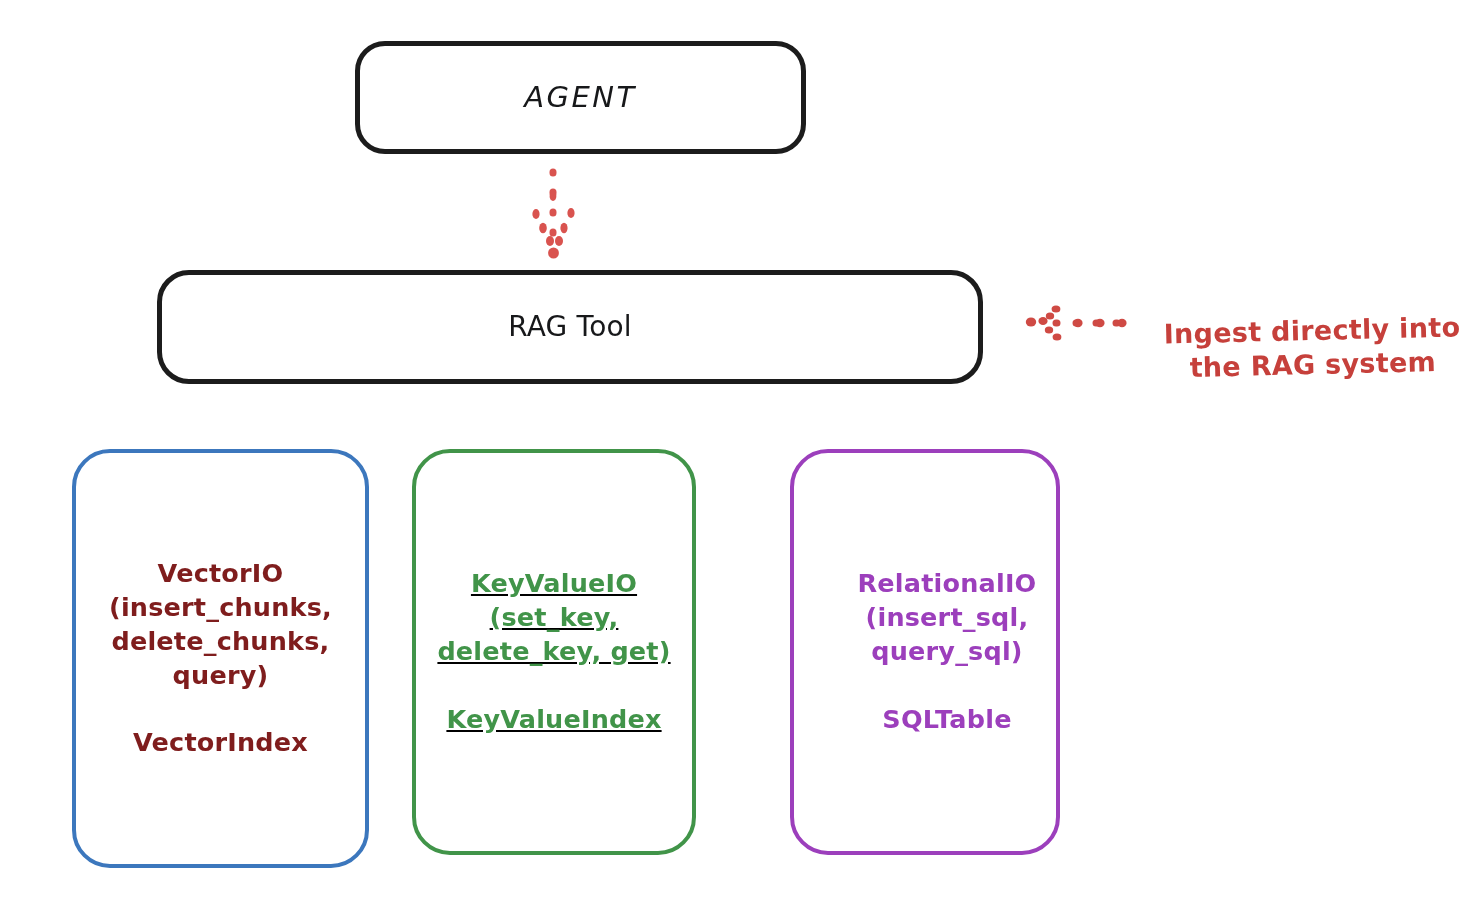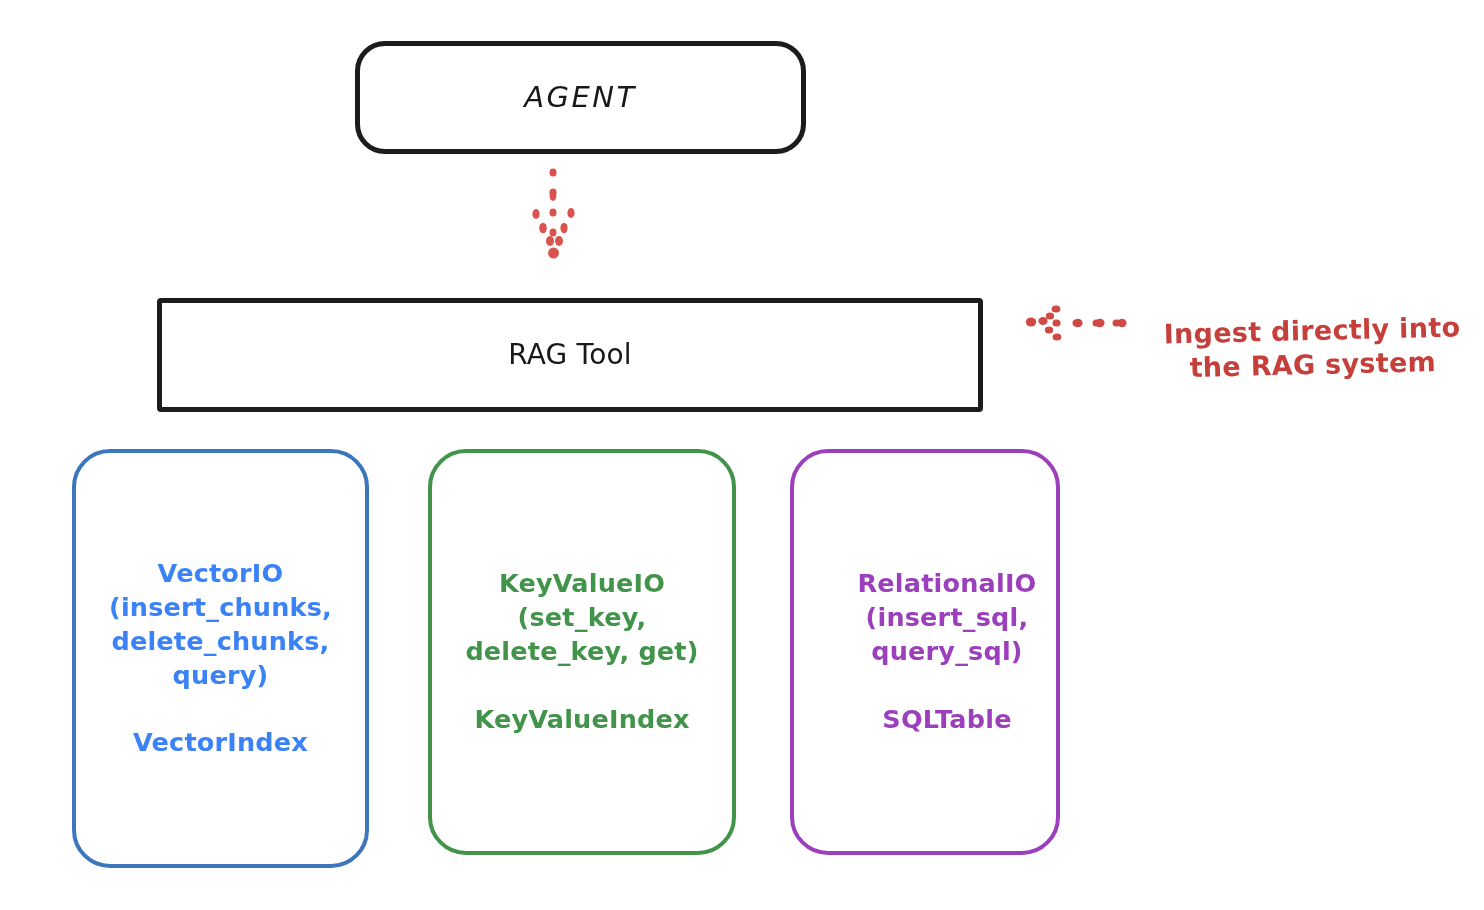--- a/index.html
+++ b/index.html
@@ -64,22 +64,21 @@
     font-style: italic;
     font-weight: 400;
     letter-spacing: 2.5px;
   }
 
   #rag-tool-node {
     left: 157px;
     top: 270px;
     width: 826px;
     height: 114px;
-    border-radius: 4px;
-    margin-top: 28px;
+    border-radius: 32px;
   }
   #rag-tool-node .label {
     font-size: 28px;
     font-weight: 500;
   }
 
   
   .node.provider {
     border-width: 4px;
     border-radius: 38px;
@@ -91,28 +90,29 @@
     line-height: 1.33;
   }
 
   #vector-io-node {
     left: 72px;
     top: 449px;
     width: 297px;
     height: 419px;
     border-color: #3c77bd;
   }
-  #vector-io-node .label { color: #3b82f6; }
+  #vector-io-node .label { color: #7f1d1d; }
 
   #key-value-io-node {
-    left: 428px;
+    left: 412px;
     top: 449px;
-    width: 308px;
+    width: 284px;
     height: 406px;
     border-color: #419449;
+    text-decoration: underline;
   }
   #key-value-io-node .label { color: #419449; }
 
   #relational-io-node {
     left: 790px;
     top: 449px;
     width: 270px;
     height: 406px;
     border-color: #9c3fbc;
     padding-left: 44px;

